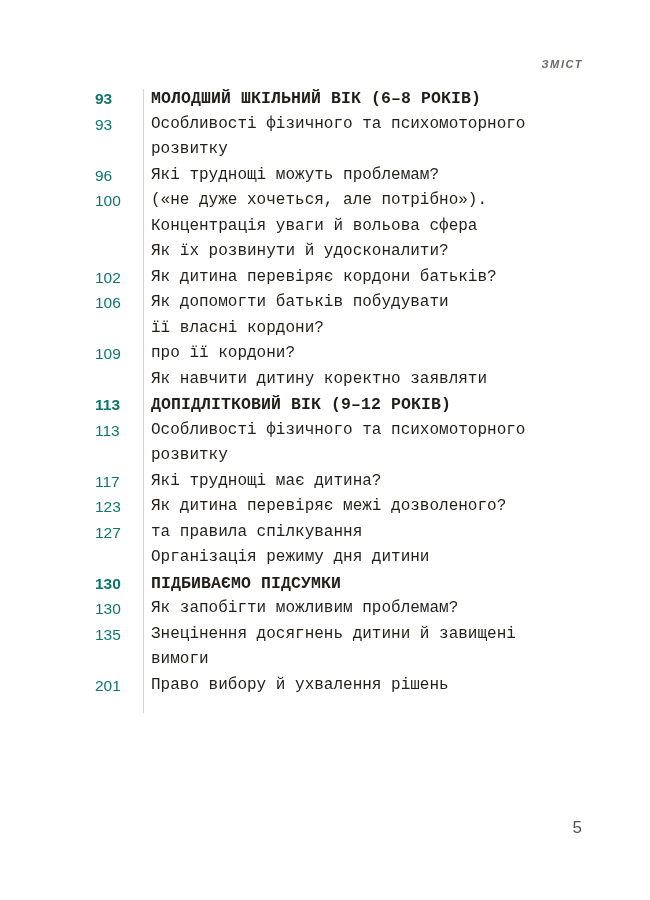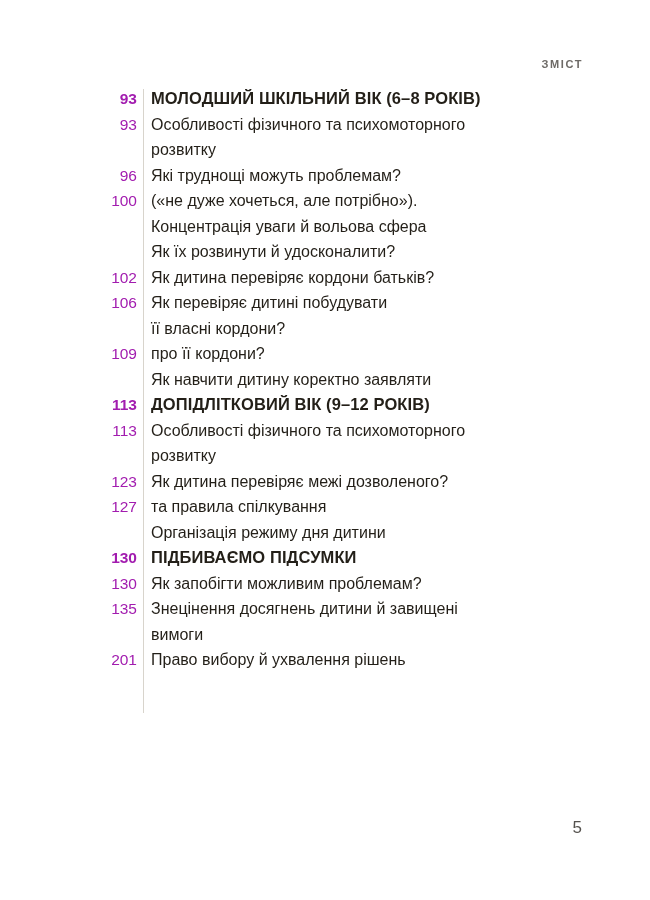--- a/index.html
+++ b/index.html
@@ -27,20 +27,21 @@
   .running-head {
     position: absolute;
     top: 58px;
     right: 67px;
     font-size: 11px;
     font-weight: 700;
     letter-spacing: 1.6px;
     color: #6d6a66;
     text-transform: uppercase;
     white-space: nowrap;
+    font-style: italic;
   }
 
   
   .toc {
     position: absolute;
     top: 86px;
     left: 95px;
     width: 470px;
   }
 
@@ -63,34 +64,34 @@
   .toc-entry {
     display: flex;
     align-items: flex-start;
     margin: 0;
     padding: 0;
   }
 
   .toc-num {
     flex: 0 0 auto;
     width: 42px;
-    text-align: right;
     padding-right: 0;
     font-size: 15.5px;
     line-height: 25.5px;
-    color: #a21caf;
+    color: #0f766e;
     font-variant-numeric: lining-nums;
   }
 
   .toc-title {
     flex: 1 1 auto;
     margin-left: 14px;
     font-size: 16px;
     line-height: 25.5px;
     color: #231f18;
+    font-family: Liberation Mono, monospace;
   }
 
   .toc-title .cont {
     display: block;
   }
 
   
   .toc-entry.section .toc-num {
     font-weight: 700;
     font-size: 15.5px;
@@ -150,21 +151,21 @@
         </li>
         <li class="toc-entry">
           <span class="toc-num">102</span>
           <span class="toc-title">
             <span class="cont">Як дитина перевіряє кордони батьків?</span>
           </span>
         </li>
         <li class="toc-entry">
           <span class="toc-num">106</span>
           <span class="toc-title">
-            <span class="cont">Як перевіряє дитині побудувати</span>
+            <span class="cont">Як допомогти батьків побудувати</span>
             <span class="cont">її власні кордони?</span>
           </span>
         </li>
         <li class="toc-entry">
           <span class="toc-num">109</span>
           <span class="toc-title">
             <span class="cont">про її кордони?</span>
             <span class="cont">Як навчити дитину коректно заявляти</span>
           </span>
         </li>
@@ -175,20 +176,26 @@
           </span>
         </li>
         <li class="toc-entry">
           <span class="toc-num">113</span>
           <span class="toc-title">
             <span class="cont">Особливості фізичного та психомоторного</span>
             <span class="cont">розвитку</span>
           </span>
         </li>
         <li class="toc-entry">
+          <span class="toc-num">117</span>
+          <span class="toc-title">
+            <span class="cont">Які труднощі має дитина?</span>
+          </span>
+        </li>
+        <li class="toc-entry">
           <span class="toc-num">123</span>
           <span class="toc-title">
             <span class="cont">Як дитина перевіряє межі дозволеного?</span>
           </span>
         </li>
         <li class="toc-entry">
           <span class="toc-num">127</span>
           <span class="toc-title">
             <span class="cont">та правила  спілкування</span>
             <span class="cont">Організація режиму дня дитини</span>

